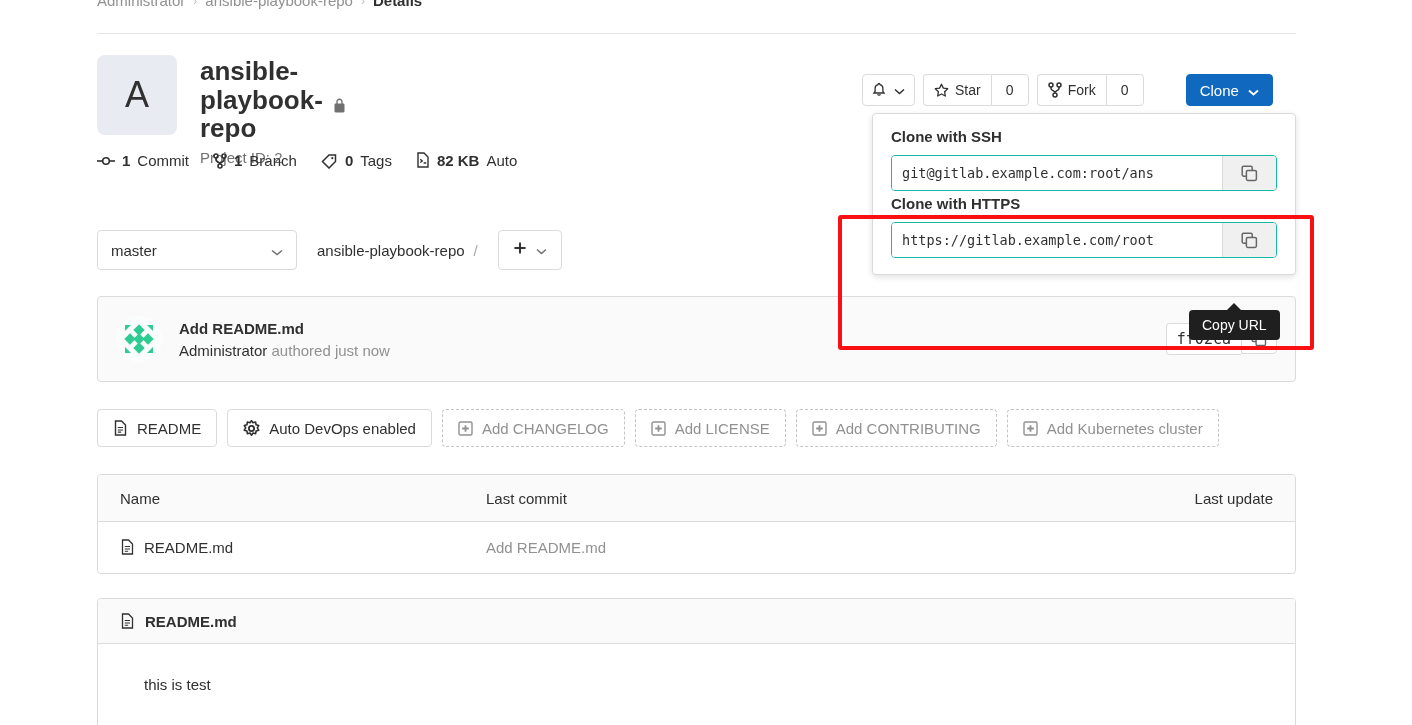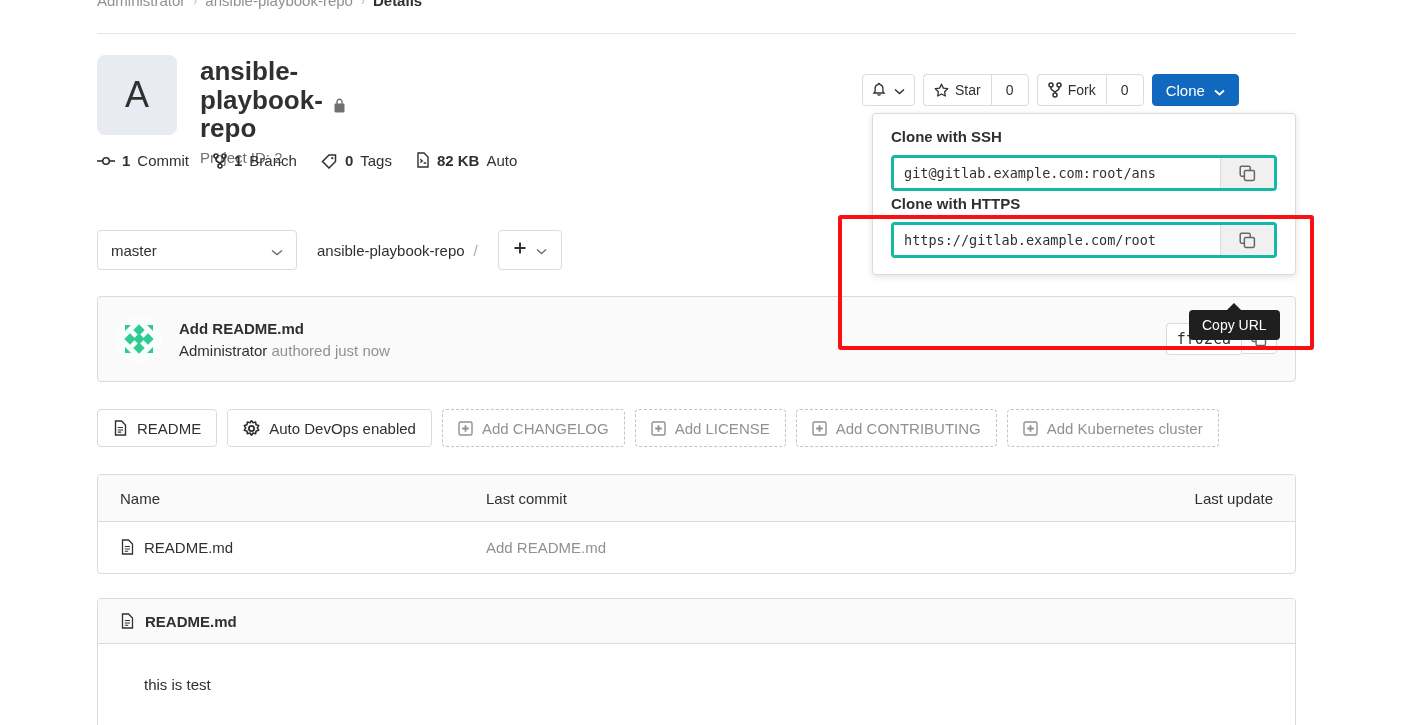--- a/index.html
+++ b/index.html
@@ -74,21 +74,21 @@
     border-top-right-radius: 0; border-bottom-right-radius: 0;
     border-right: none; gap: 6px;
   }
   .btn-group .btn-count {
     border-top-left-radius: 0; border-bottom-left-radius: 0;
     min-width: 38px; justify-content: center; color: #303030;
   }
   .btn-bell { gap: 8px; padding: 0 9px; }
   .btn-clone {
     background: #1068bf; border-color: #1068bf; color: #fff;
-    gap: 9px; padding: 0 13px; font-size: 15px;
+    gap: 9px; padding: 0 13px; font-size: 15px; margin-left: 34px;
   }
   .chev { display: inline-block; }
 
   
   .clone-dropdown {
     position: absolute; left: 872px; top: 113px;
     width: 424px;
     background: #fff;
     border: 1px solid #dbdbdb;
     border-radius: 4px;
@@ -96,21 +96,21 @@
     padding: 14px 18px 16px 18px;
     z-index: 6;
   }
   .clone-section-label {
     font-size: 15px; font-weight: bold; color: #303030;
     margin-bottom: 10px;
   }
   .clone-section + .clone-section { margin-top: 4px; }
   .clone-input-row {
     display: flex; align-items: stretch;
-    border: 3px solid #14b8a6; border-radius: 4px;
+    border: 1px solid #14b8a6; border-radius: 4px;
     overflow: hidden; height: 36px;
   }
   .clone-input {
     flex: 1; border: none; outline: none;
     font-family: "DejaVu Sans Mono", monospace;
     font-size: 13.5px; color: #303030;
     padding: 0 10px; background: #fff;
     min-width: 0;
   }
   .clone-copy-btn {

